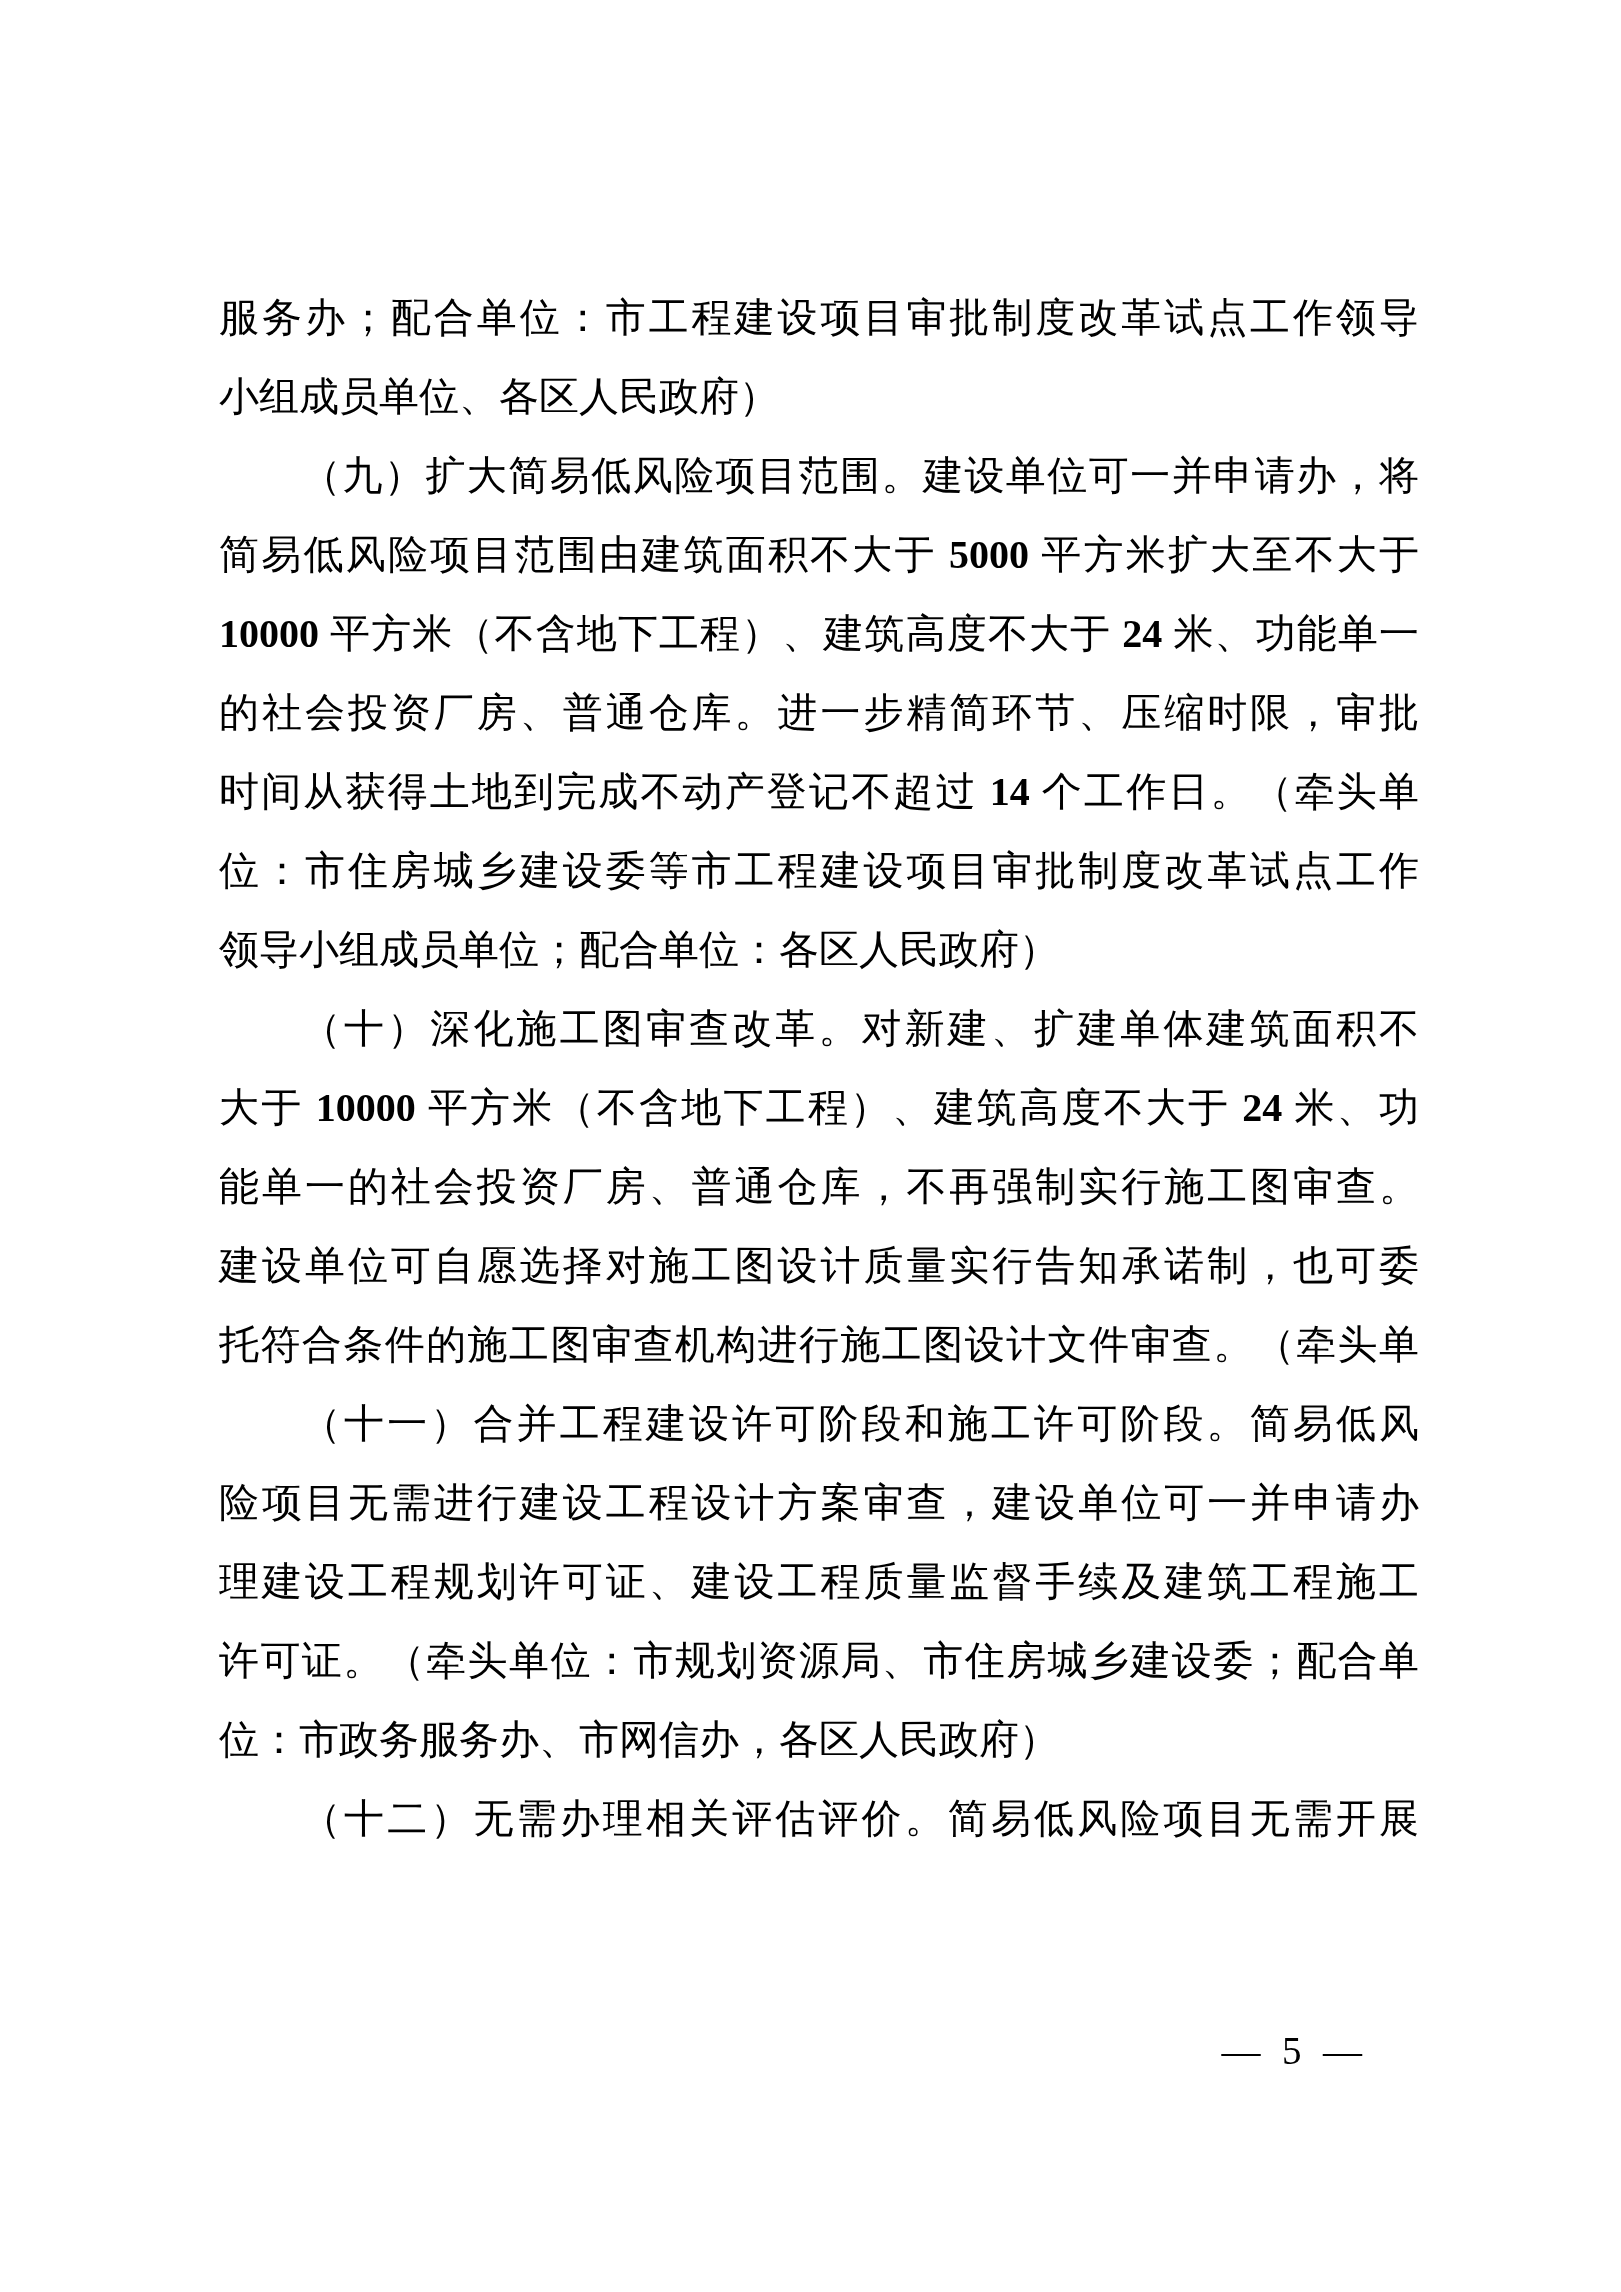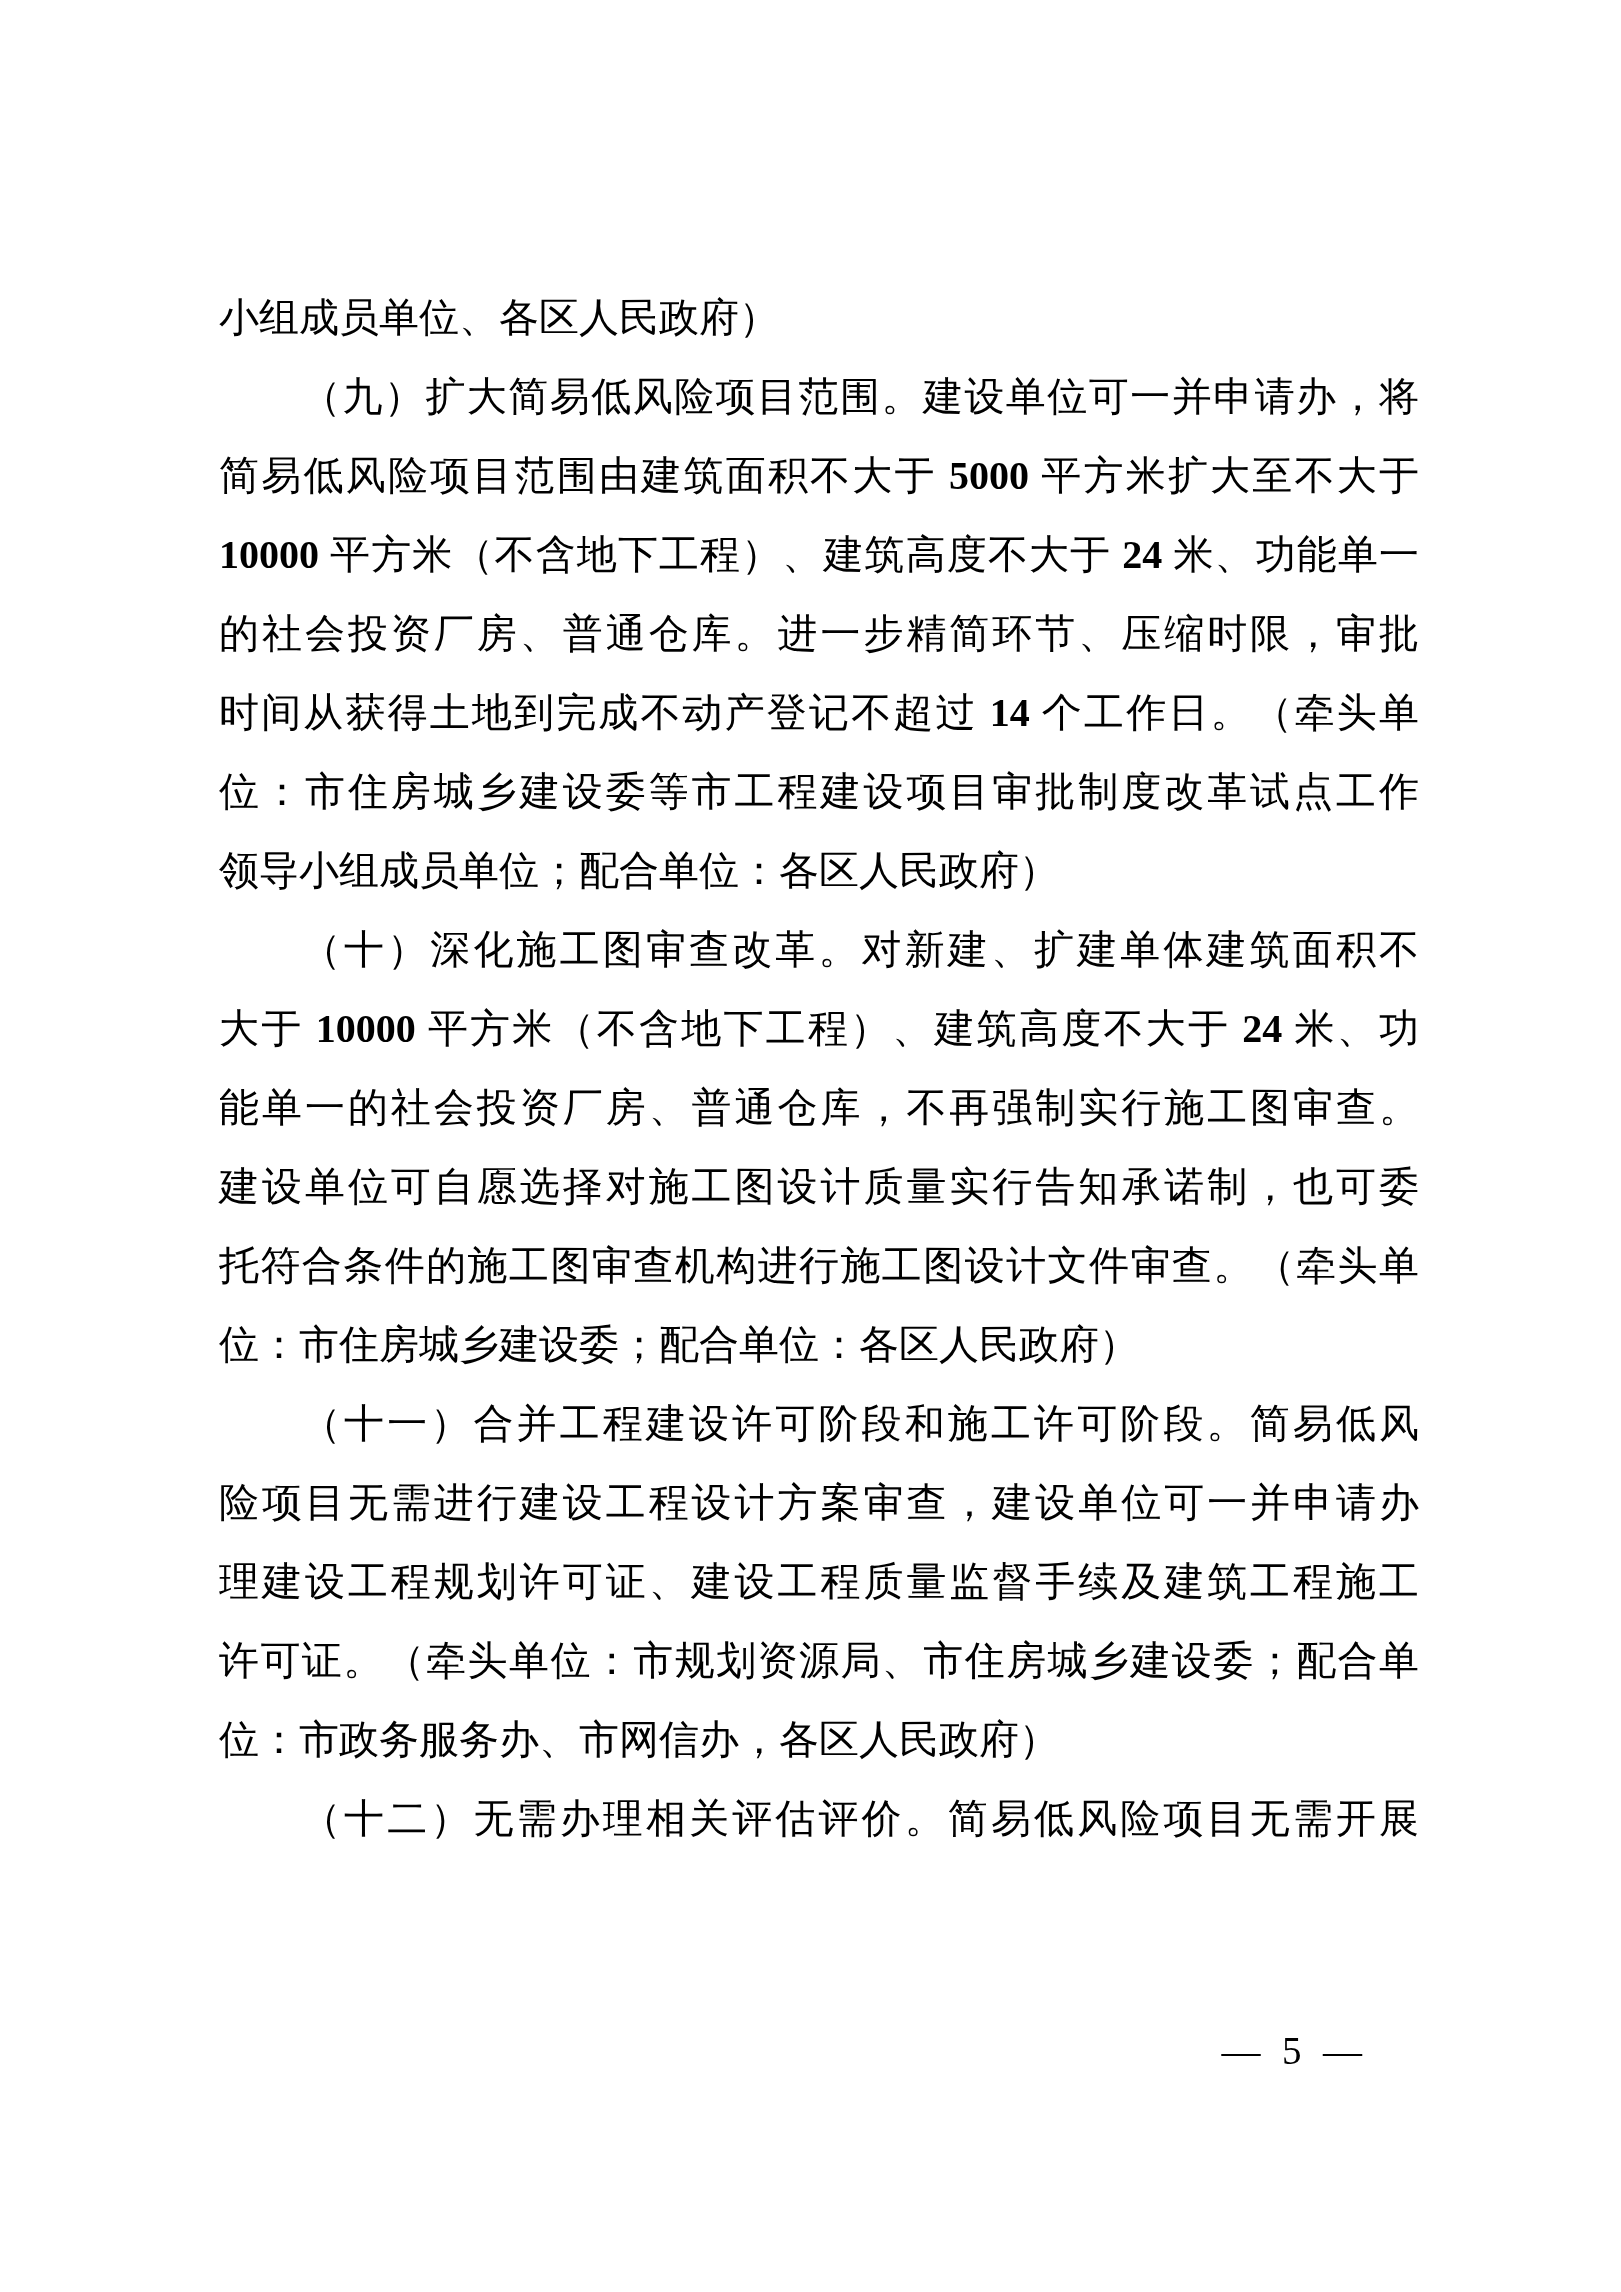--- a/index.html
+++ b/index.html
@@ -71,34 +71,34 @@
     font-family: "Liberation Serif", serif;
     letter-spacing: 5.9px;
     white-space: nowrap;
   }
 </style>
 </head>
 <body>
 
 <div class="page">
   <div class="text-block">
+      <div class="line full"><span class="run fs">服务办；配合单位：市工程建设项目审批制度改革试点工作领导</span></div>
       <div class="line end"><span class="run fs">小组成员单位、各区人民政府）</span></div>
       <div class="line para-start"><span class="run kai">（九）扩大简易低风险项目范围。</span><span class="run fs">建设单位可一并申请办，将</span></div>
       <div class="line full"><span class="run fs">简易低风险项目范围由建筑面积不大于 </span><span class="run num">5000</span><span class="run fs"> 平方米扩大至不大于</span></div>
       <div class="line full"><span class="run num">10000</span><span class="run fs"> 平方米（不含地下工程）、建筑高度不大于 </span><span class="run num">24</span><span class="run fs"> 米、功能单一</span></div>
       <div class="line full"><span class="run fs">的社会投资厂房、普通仓库。进一步精简环节、压缩时限，审批</span></div>
       <div class="line full"><span class="run fs">时间从获得土地到完成不动产登记不超过 </span><span class="run num">14</span><span class="run fs"> 个工作日。（牵头单</span></div>
       <div class="line full"><span class="run fs">位：市住房城乡建设委等市工程建设项目审批制度改革试点工作</span></div>
       <div class="line end"><span class="run fs">领导小组成员单位；配合单位：各区人民政府）</span></div>
       <div class="line para-start"><span class="run kai">（十）深化施工图审查改革。</span><span class="run fs">对新建、扩建单体建筑面积不</span></div>
       <div class="line full"><span class="run fs">大于 </span><span class="run num">10000</span><span class="run fs"> 平方米（不含地下工程）、建筑高度不大于 </span><span class="run num">24</span><span class="run fs"> 米、功</span></div>
       <div class="line full"><span class="run fs">能单一的社会投资厂房、普通仓库，不再强制实行施工图审查。</span></div>
       <div class="line full"><span class="run fs">建设单位可自愿选择对施工图设计质量实行告知承诺制，也可委</span></div>
       <div class="line full"><span class="run fs">托符合条件的施工图审查机构进行施工图设计文件审查。（牵头单</span></div>
-      <div class="line end"><span class="run fs">位：市住房城乡建设委；配合单位：各区人民政府）</span></div>
       <div class="line para-start"><span class="run kai">（十一）合并工程建设许可阶段和施工许可阶段。</span><span class="run fs">简易低风</span></div>
       <div class="line full"><span class="run fs">险项目无需进行建设工程设计方案审查，建设单位可一并申请办</span></div>
       <div class="line full"><span class="run fs">理建设工程规划许可证、建设工程质量监督手续及建筑工程施工</span></div>
       <div class="line full"><span class="run fs">许可证。（牵头单位：市规划资源局、市住房城乡建设委；配合单</span></div>
       <div class="line end"><span class="run fs">位：市政务服务办、市网信办，各区人民政府）</span></div>
       <div class="line para-start"><span class="run kai">（十二）无需办理相关评估评价。</span><span class="run fs">简易低风险项目无需开展</span></div>
     </div>
   <div class="page-number">— 5 —</div>
 </div>
 

